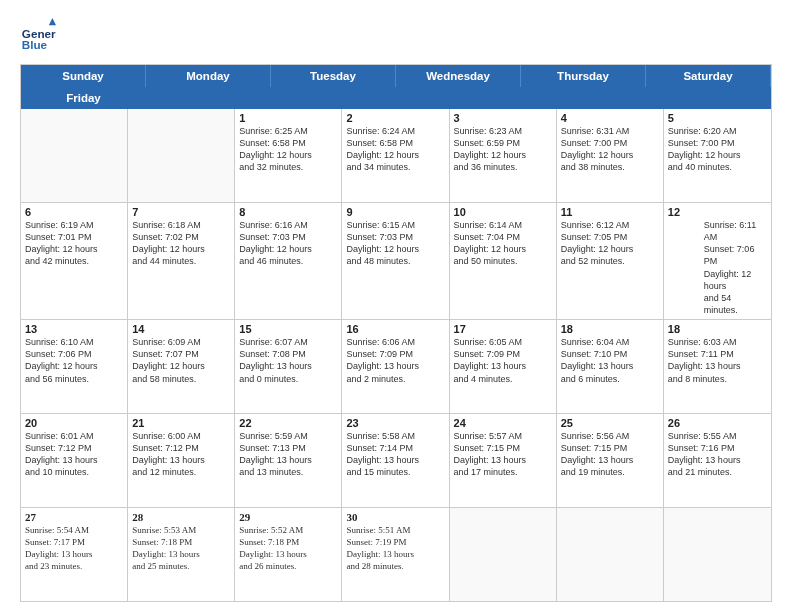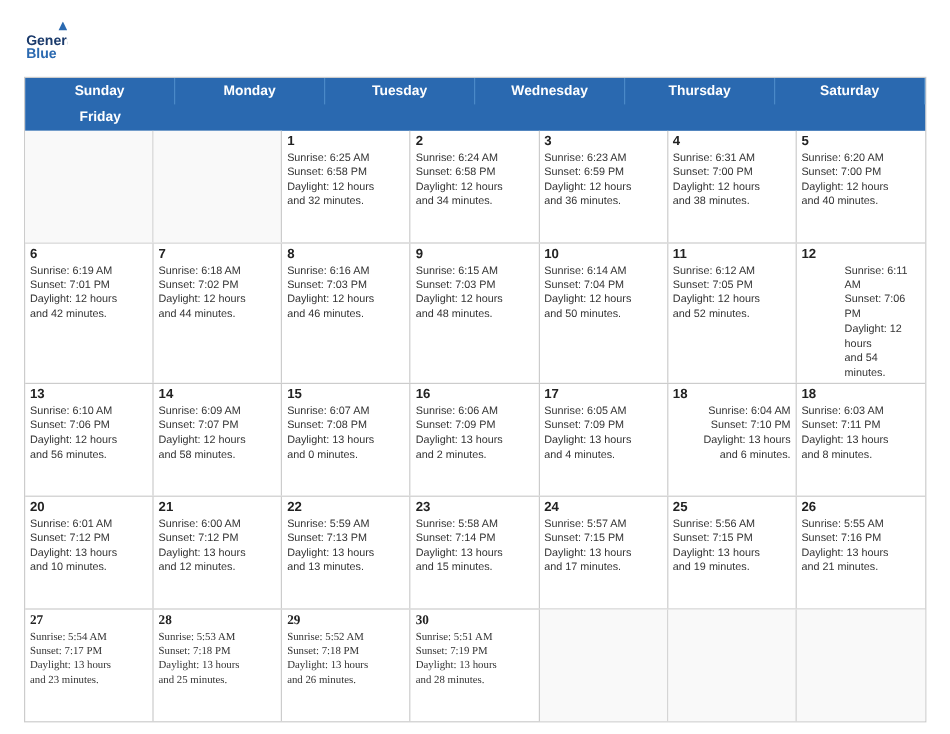--- a/index.html
+++ b/index.html
@@ -249,21 +249,21 @@
           </div>
           <div class="cal-cell">
             <div class="day-num">17</div>
             <div class="cell-text" style="white-space: pre-line;">Sunrise: 6:05 AM
 Sunset: 7:09 PM
 Daylight: 13 hours
 and 4 minutes.</div>
           </div>
           <div class="cal-cell">
             <div class="day-num">18</div>
-            <div class="cell-text" style="white-space: pre-line; text-align: right;">Sunrise: 6:04 AM
+            <div class="cell-text" style="white-space: pre-line;">Sunrise: 6:04 AM
 Sunset: 7:10 PM
 Daylight: 13 hours
 and 6 minutes.</div>
           </div>
           <div class="cal-cell">
             <div class="day-num">18</div>
             <div class="cell-text" style="white-space: pre-line;">Sunrise: 6:03 AM
 Sunset: 7:11 PM
 Daylight: 13 hours
 and 8 minutes.</div>

